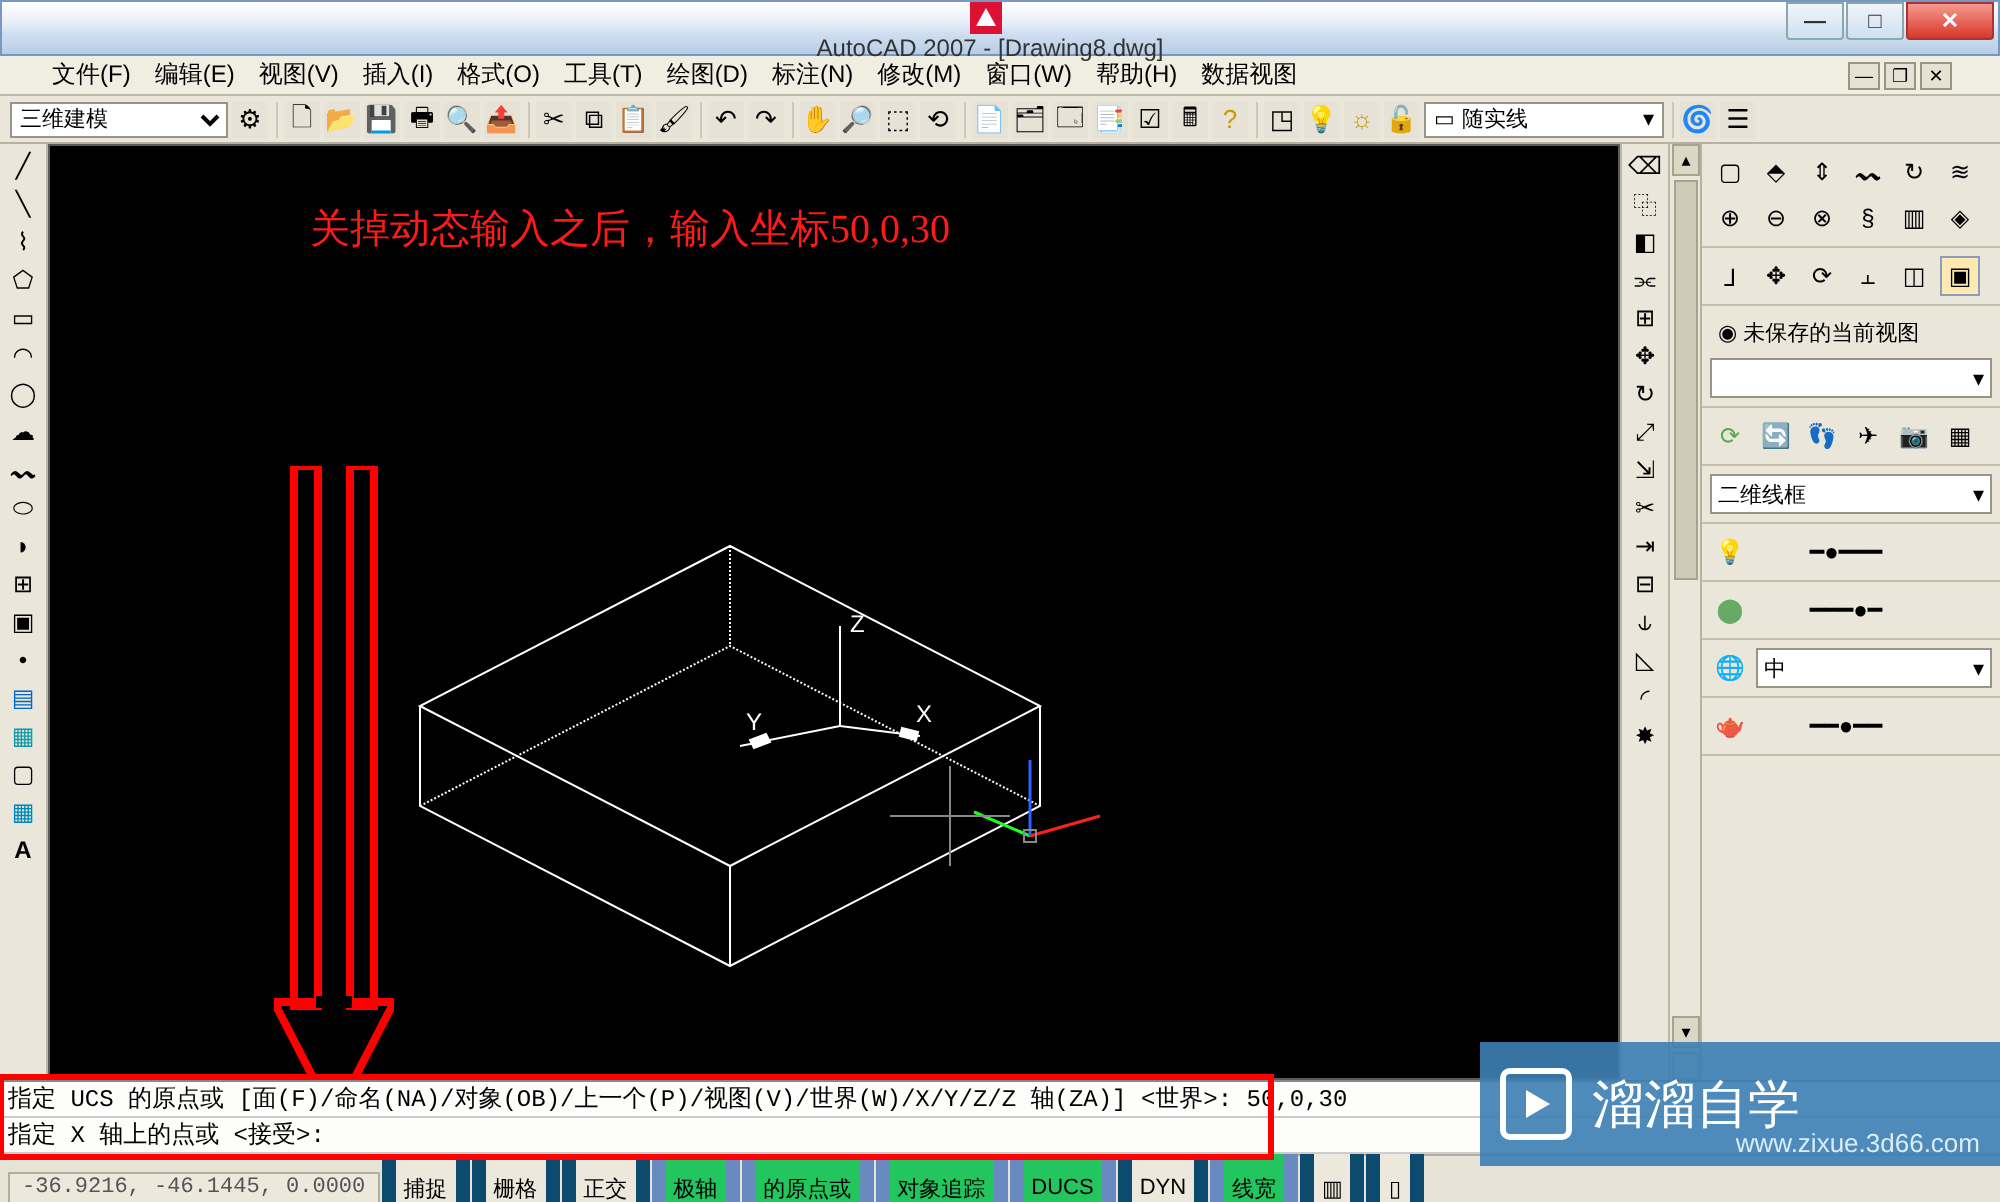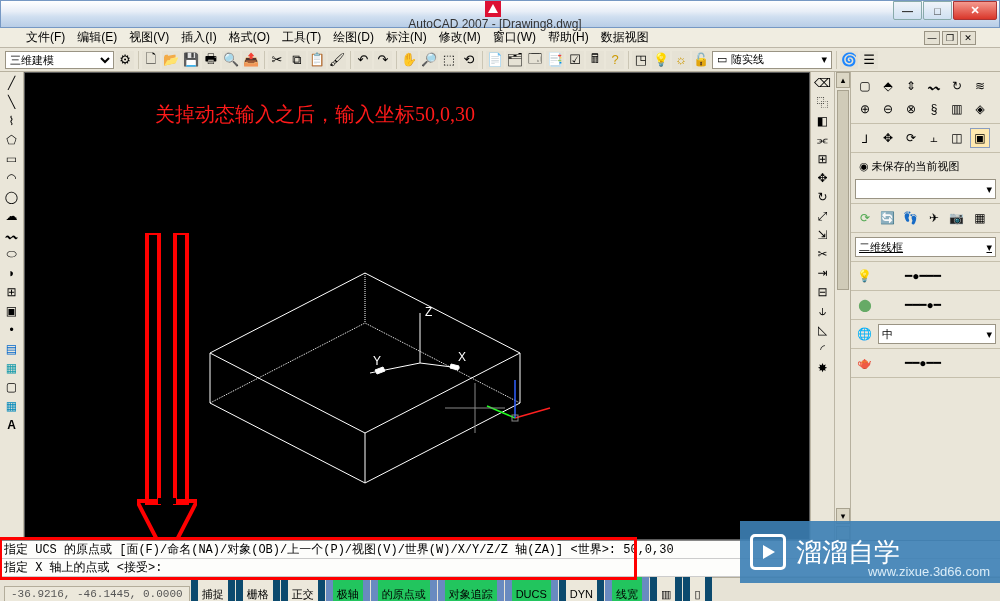--- a/index.html
+++ b/index.html
@@ -433,21 +433,21 @@
         </div>
     </div>
     <div class="panel-block">
       <span class="pbtn" style="color:#5a5;">⟳</span>
       <span class="pbtn">🔄</span>
       <span class="pbtn">👣</span>
       <span class="pbtn">✈</span>
       <span class="pbtn">📷</span>
       <span class="pbtn">▦</span>
     </div>
-    <div class="panel-block" style="flex-direction:column;align-items:stretch;text-decoration:underline;">
+    <div class="panel-block" style="flex-direction:column;align-items:stretch;">
       <div class="panel-select">
         <span>二维线框</span>
         <span class="dd">▾</span>
       </div>
     </div>
     <div class="panel-block">
       <span class="pbtn">💡</span>
       <span class="pbtn" style="width:90px;">━●━━━</span>
     </div>
     <div class="panel-block">

